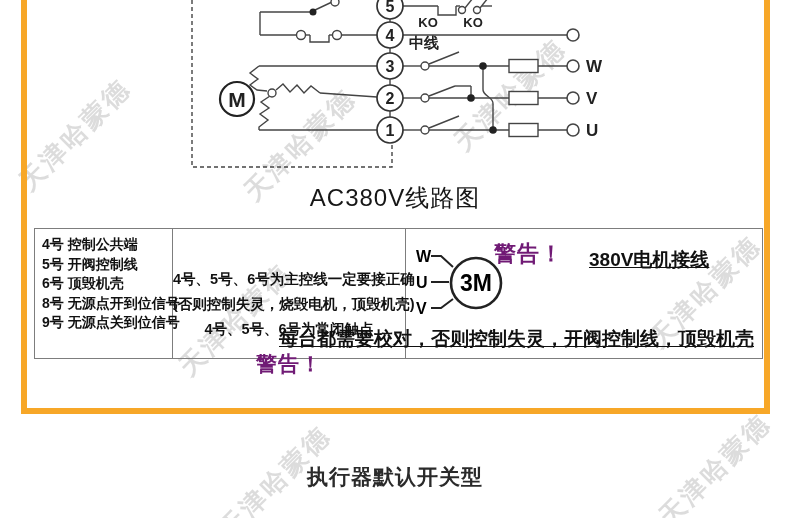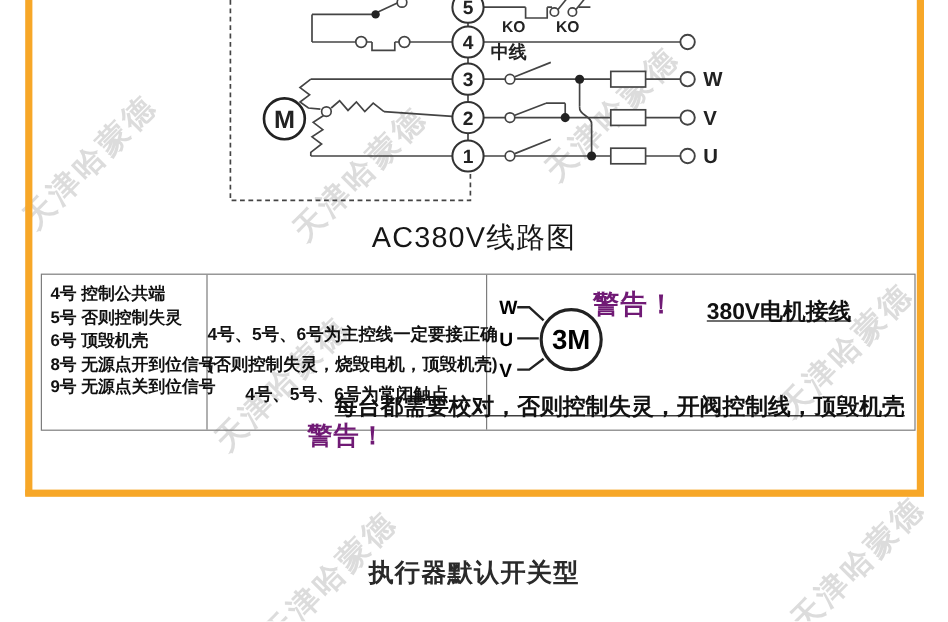--- a/index.html
+++ b/index.html
@@ -172,21 +172,21 @@
     <text x="586" y="104" font-size="17" font-weight="600">V</text>
     <text x="586" y="136" font-size="17" font-weight="600">U</text>
   </svg>
 
   <div id="diagram-title">AC380V线路图</div>
 
   <div id="spec-table">
 
     <div class="tcol" id="col-terminals">
       <div class="trow">4号 控制公共端</div>
-      <div class="trow">5号 否则控制失灵</div>
+      <div class="trow">5号 开阀控制线</div>
       <div class="trow">6号 顶毁机壳</div>
       <div class="trow">8号 无源点开到位信号</div>
       <div class="trow">9号 无源点关到位信号</div>
     </div>
 
     <div class="tcol" id="col-middle">
       <div class="mline">4号、5号、6号为主控线一定要接正确</div>
       <div class="mline">(否则控制失灵，烧毁电机，顶毁机壳)</div>
       <div class="mline mline3">
         <span>4号、5号、6号为常闭触点</span>

